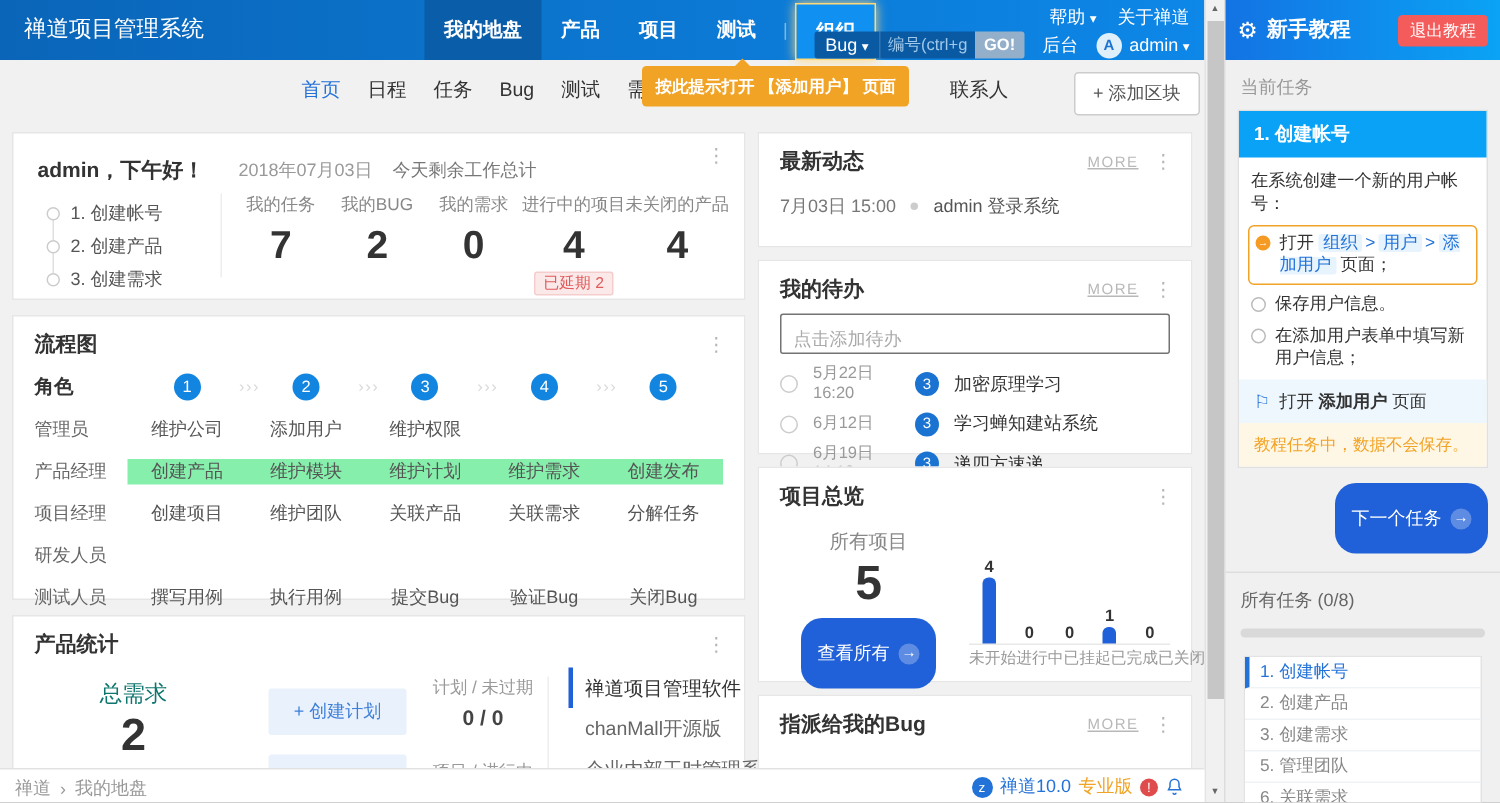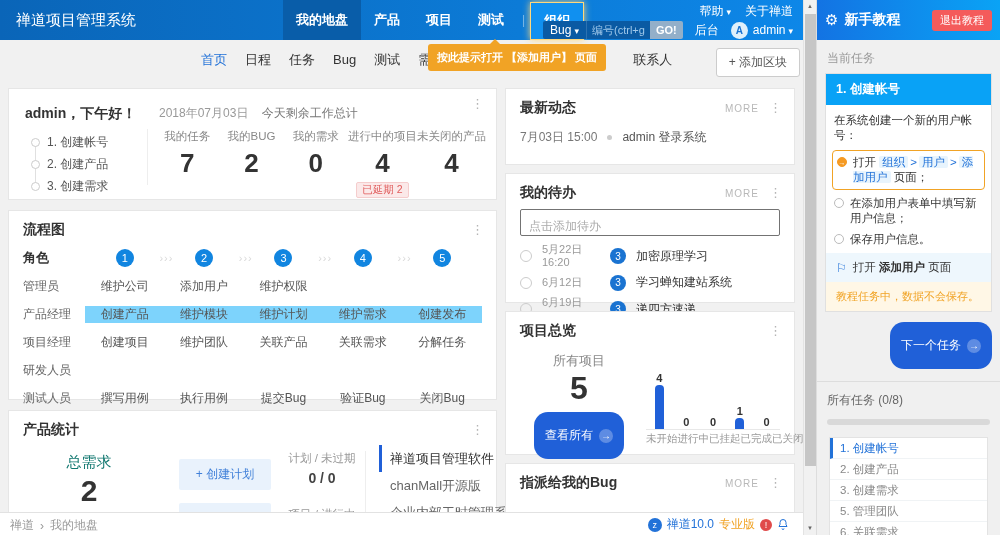--- a/index.html
+++ b/index.html
@@ -37,21 +37,21 @@
   .tutorial-tooltip { position:absolute; left:428px; top:4px; background:#f1a325; color:#fff; font-weight:bold; font-size:11px; padding:6px 9px; border-radius:3px; z-index:6; white-space:nowrap; }
   .tutorial-tooltip::before { content:''; position:absolute; top:-5px; left:62px; border-left:5px solid transparent; border-right:5px solid transparent; border-bottom:5px solid #f1a325; }
 
   
   .content { position:absolute; top:80px; left:0; width:803px; height:433px; overflow:hidden; }
   .col-left { position:absolute; left:8px; top:8px; width:489px; }
   .col-right { position:absolute; left:505px; top:8px; width:290px; }
   .panel { background:#fff; border:1px solid #e6e6e6; position:relative; }
   .phead { display:flex; align-items:center; padding:10px 12px 0 14px; }
   .ptitle { font-size:14px; font-weight:bold; color:#333; }
-  .more-link { margin-left:auto; color:#b8b8b8; font-size:10px; letter-spacing:1px; cursor:pointer; }
+  .more-link { margin-left:auto; color:#b8b8b8; font-size:10px; letter-spacing:1px; cursor:pointer;text-decoration:underline; }
   .dots-menu { color:#b5b5b5; margin-left:10px; font-size:13px; cursor:pointer; line-height:10px; }
   .dots-abs { position:absolute; right:12px; top:10px; }
 
   
   .p-greeting { height:112px; margin-bottom:10px; }
   .greet-name { position:absolute; left:16px; top:16px; font-size:14px; font-weight:bold; color:#333; }
   .greet-steps { position:absolute; left:22px; top:42px; }
   .gstep { position:relative; padding-left:16px; line-height:22px; font-size:12px; color:#555; cursor:pointer; }
   .gstep::before { content:''; position:absolute; left:0; top:7px; width:7px; height:7px; border:1px solid #ccc; border-radius:50%; background:#fff; z-index:1; }
   .gline { position:absolute; left:26px; top:52px; height:42px; border-left:1px solid #e0e0e0; }
@@ -65,21 +65,21 @@
   .gbadge { display:inline-block; font-size:10.5px; color:#e05b5b; background:#fbe9e9; border:1px solid #f5cdcd; padding:0 5px; border-radius:2px; margin-top:1px; }
 
   
   .p-flow { height:190px; margin-bottom:10px; }
   .flow-grid { padding:4px 14px 0; }
   .frow { display:flex; align-items:center; height:26px; margin-top:2px;justify-content:space-between; }
   .frow .frole { width:62px; font-size:12px; color:#666; flex:none; }
   .frow.fhdr .frole { font-weight:bold; color:#333; font-size:13px; }
   .fcells { flex:1; display:flex; }
   .fcell { width:20%; font-size:12px; color:#555; display:flex; align-items:center; justify-content:center; position:relative; white-space:nowrap; cursor:pointer; }
-  .frow.striped .fcells { background:#7dd3fc; }
+  .frow.striped .fcells { background:#86efac; }
   .fcircle { width:18px; height:18px; border-radius:50%; background:#1185e0; color:#fff; font-size:11px; display:flex; align-items:center; justify-content:center; }
   .fcell.hdrc:not(:last-child)::after { content:'\203A\203A\203A'; position:absolute; right:-9px; color:#d9d9d9; font-size:11px; letter-spacing:1px; }
 
   
   .p-product { height:150px; }
   .prod-total { position:absolute; left:28px; top:42px; width:104px; text-align:center; }
   .prod-total .glabel { font-size:15px; color:#0f766e; }
   .prod-total .gvalue { font-size:30px; font-weight:bold; color:#333; margin:2px 0 8px; }
   .pill-btn { display:inline-flex; align-items:center; gap:6px; background:#2060d8; color:#fff; font-size:12px; padding:15px 11px; border-radius:14px; border:none; cursor:pointer; white-space:nowrap; }
   .pill-arrow { width:14px; height:14px; border-radius:50%; background:rgba(255,255,255,.28); font-size:10px; display:flex; align-items:center; justify-content:center; }
@@ -493,25 +493,25 @@
         <div class="step active">
           <span class="radio on">→</span>
           <span>
             <span>打开</span>
             <span class="chip">组织</span><span class="chip-sep">&gt;</span><span class="chip">用户</span><span class="chip-sep">&gt;</span><span class="chip">添加用户</span>
             <span>页面；</span>
           </span>
         </div>
         <div class="step">
           <span class="radio"></span>
-          <span>在添加用户表单中填写新用户信息；</span>
+          <span>保存用户信息。</span>
         </div>
         <div class="step">
           <span class="radio"></span>
-          <span>保存用户信息。</span>
+          <span>在添加用户表单中填写新用户信息；</span>
         </div>
         <div class="flag-row">
           <span class="flag-icon">⚐</span>
           <span>打开</span>&nbsp;<strong>添加用户</strong>&nbsp;<span>页面</span>
         </div>
         <div class="tc-note">教程任务中，数据不会保存。</div>
       </div>
     </div>
     <div class="next-row">
       <button class="pill-btn">

